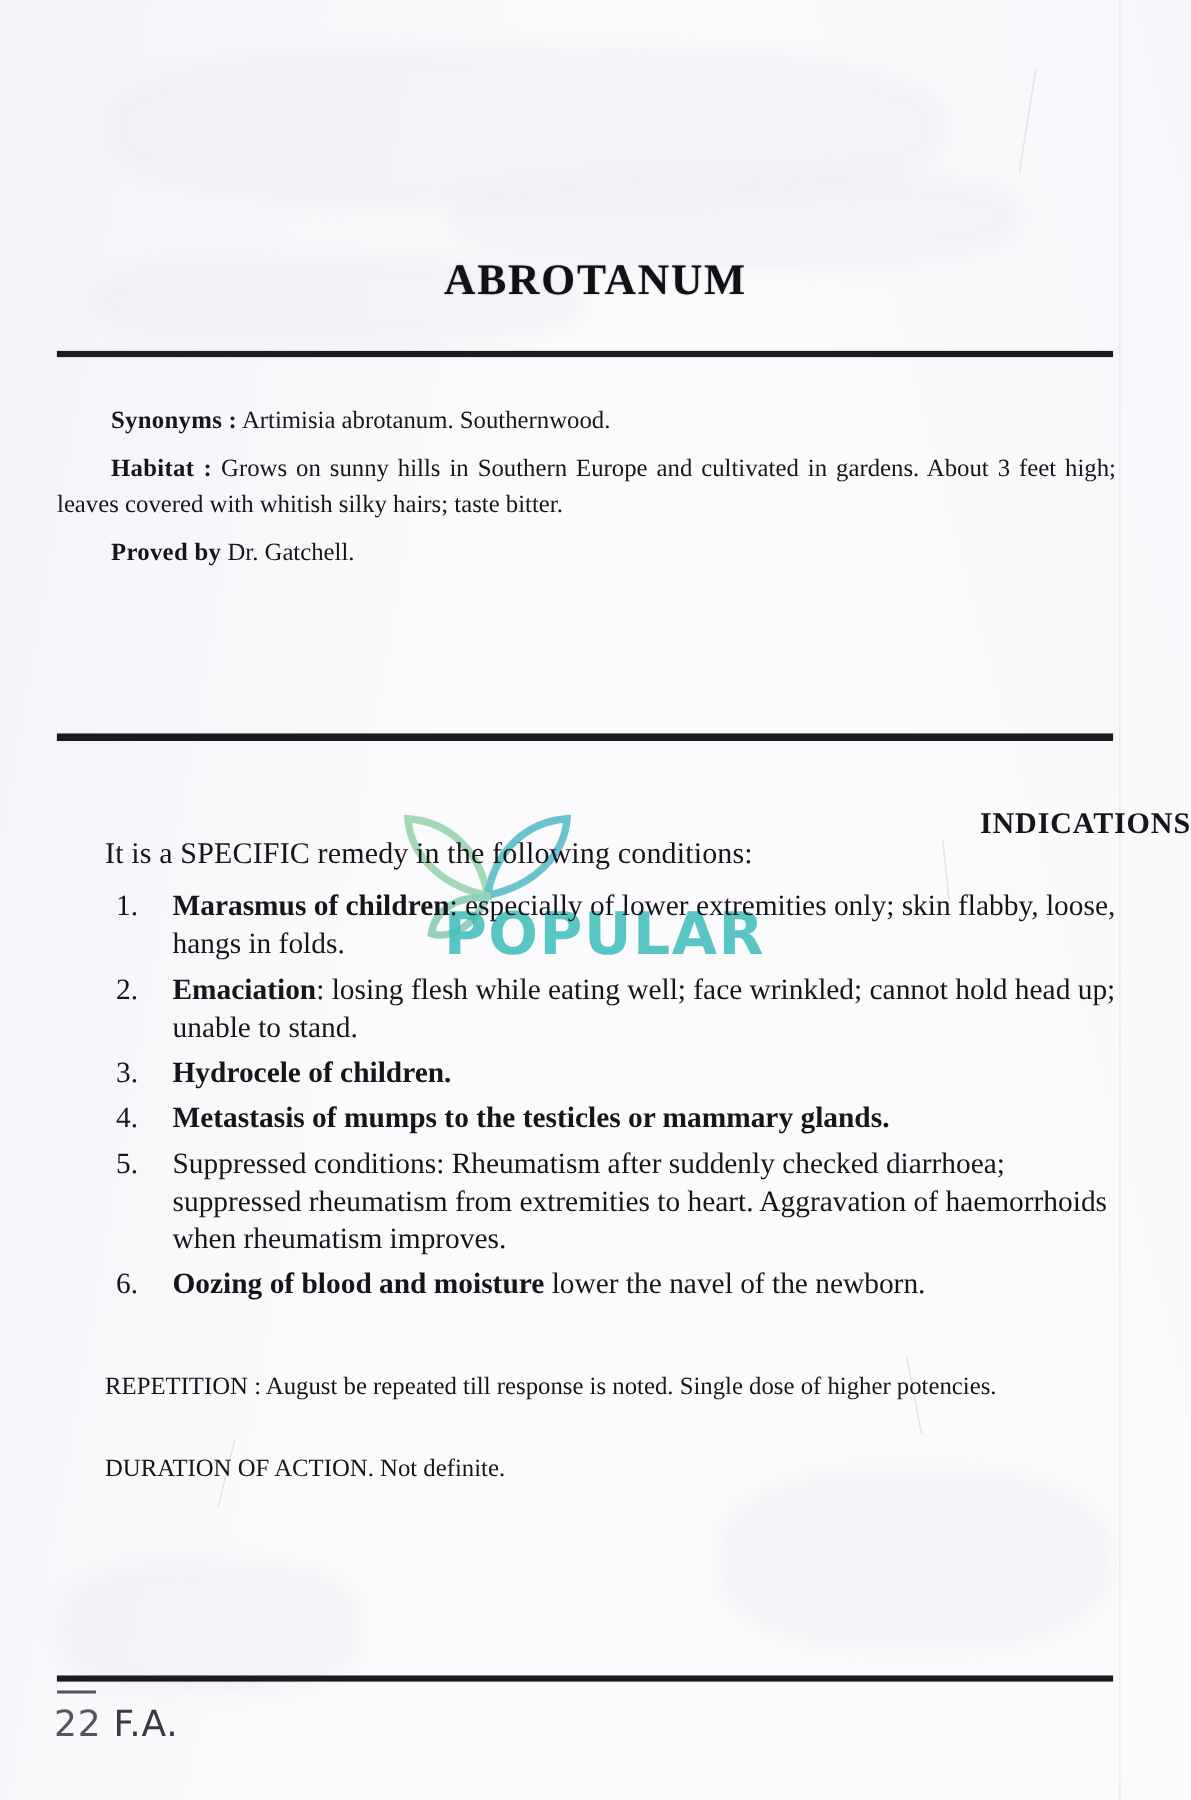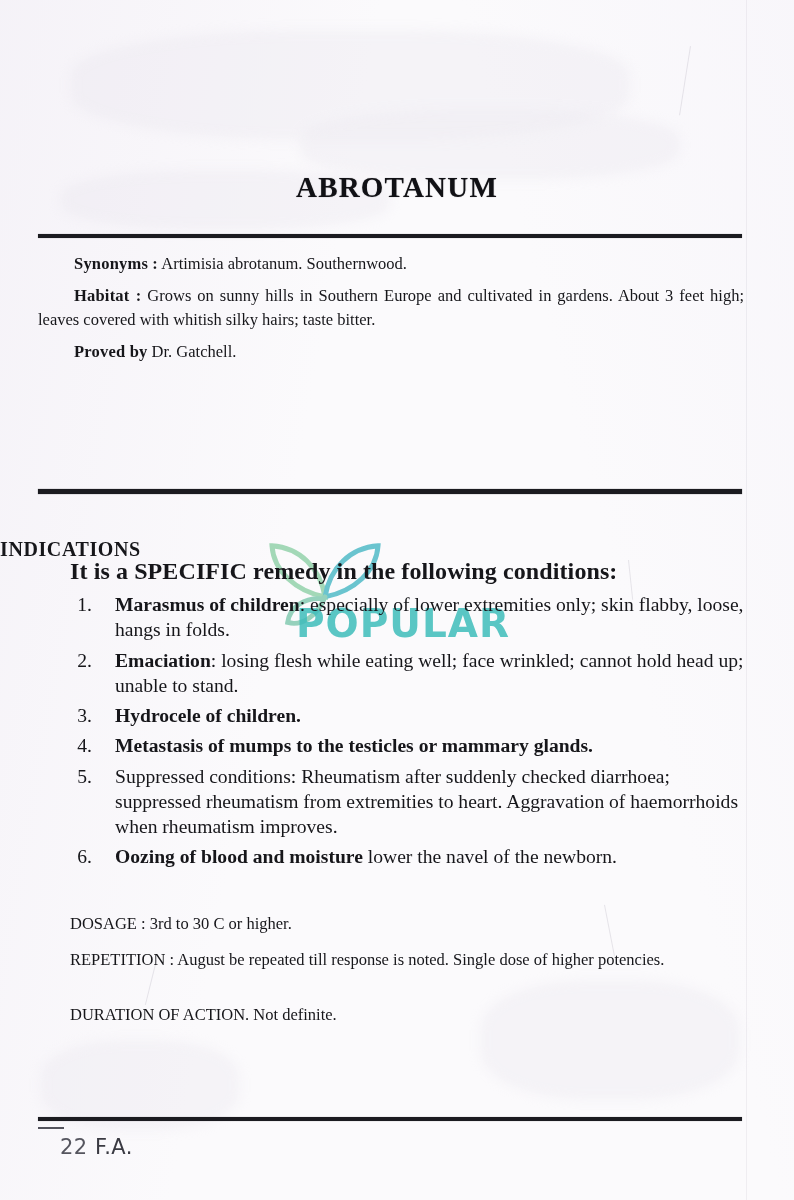--- a/index.html
+++ b/index.html
@@ -127,21 +127,21 @@
     box-shadow: 0 0 1px rgba(0,0,0,.5);
   }
   .rule-top  { top: 234px; height: 4px; }
   .rule-mid  { top: 489px; height: 5px; }
   .rule-bot  { top: 1117px; height: 4px; }
 
   
   .meta {
     position: absolute;
     left: 38px;
-    top: 252px;
+    top: 268px;
     width: 706px;
     font-size: 16.5px;
     line-height: 1.42;
   }
   .meta p {
     margin: 0 0 9px 0;
     text-indent: 36px;
     text-align: justify;
   }
   .meta p.last { margin-bottom: 0; }
@@ -150,32 +150,32 @@
     letter-spacing: .2px;
   }
   .meta p.just-full { text-align: justify; text-align-last: left; }
 
   
   .indications-title {
     position: absolute;
     left: 0;
     top: 521px;
     width: 794px;
-    text-align: left;
+    text-align: right;
     font-size: 20px;
     font-weight: 700;
     letter-spacing: .6px;
   }
   .specific-line {
     position: absolute;
     left: 70px;
     top: 558px;
     width: 672px;
-    font-size: 24px;
-    font-weight: 700;
+    font-size: 20px;
+    font-weight: 400;
     letter-spacing: .1px;
   }
 
   .ind-list {
     position: absolute;
     left: 60px;
     top: 592px;
     width: 684px;
     font-size: 19.6px;
     line-height: 1.29;
@@ -220,24 +220,23 @@
     top: 1127px;
     width: 26px;
     height: 2px;
     background: #53535c;
   }
   .footer-text {
     position: absolute;
     left: 36px;
     top: 1135px;
     font-family: "DejaVu Sans", sans-serif;
-    font-size: 21px;
+    font-size: 24px;
     color: #3a3a42;
     letter-spacing: .5px;
-    margin-left: 24px;
   }
   .footer-text .pg { color: #55555e; }
 </style>
 </head>
 <body>
 
 <div class="page">
 
   <div class="scan-noise">
     <div class="scan-smudge" style="left:70px;  top:30px;  width:560px; height:110px;"></div>
@@ -302,21 +301,20 @@
         <span class="ind-num">5.</span>
         <span class="ind-text"><b></b><span>Suppressed conditions: Rheumatism after suddenly checked diarrhoea; suppressed rheumatism from extremities to heart. Aggravation of haemorrhoids when rheumatism improves.</span></span>
       </li>
       <li class="ind-item">
         <span class="ind-num">6.</span>
         <span class="ind-text justified"><b>Oozing of blood and moisture</b><span> lower the navel of the newborn.</span></span>
       </li>
     </ol>
 
     <div class="dosage">
-      <p>DOSAGE : 3rd to 30 C or higher.</p>
       <p>REPETITION : August be repeated till response is noted. Single dose of higher potencies.</p>
       <p class="last">DURATION OF ACTION. Not definite.</p>
     </div>
 
     <div class="rule rule-bot"></div>
     <div class="footer-dash"></div>
     <div class="footer-text"><span class="pg">22</span>&nbsp;<span>F.A.</span></div>
 
   </div>
 </div>

